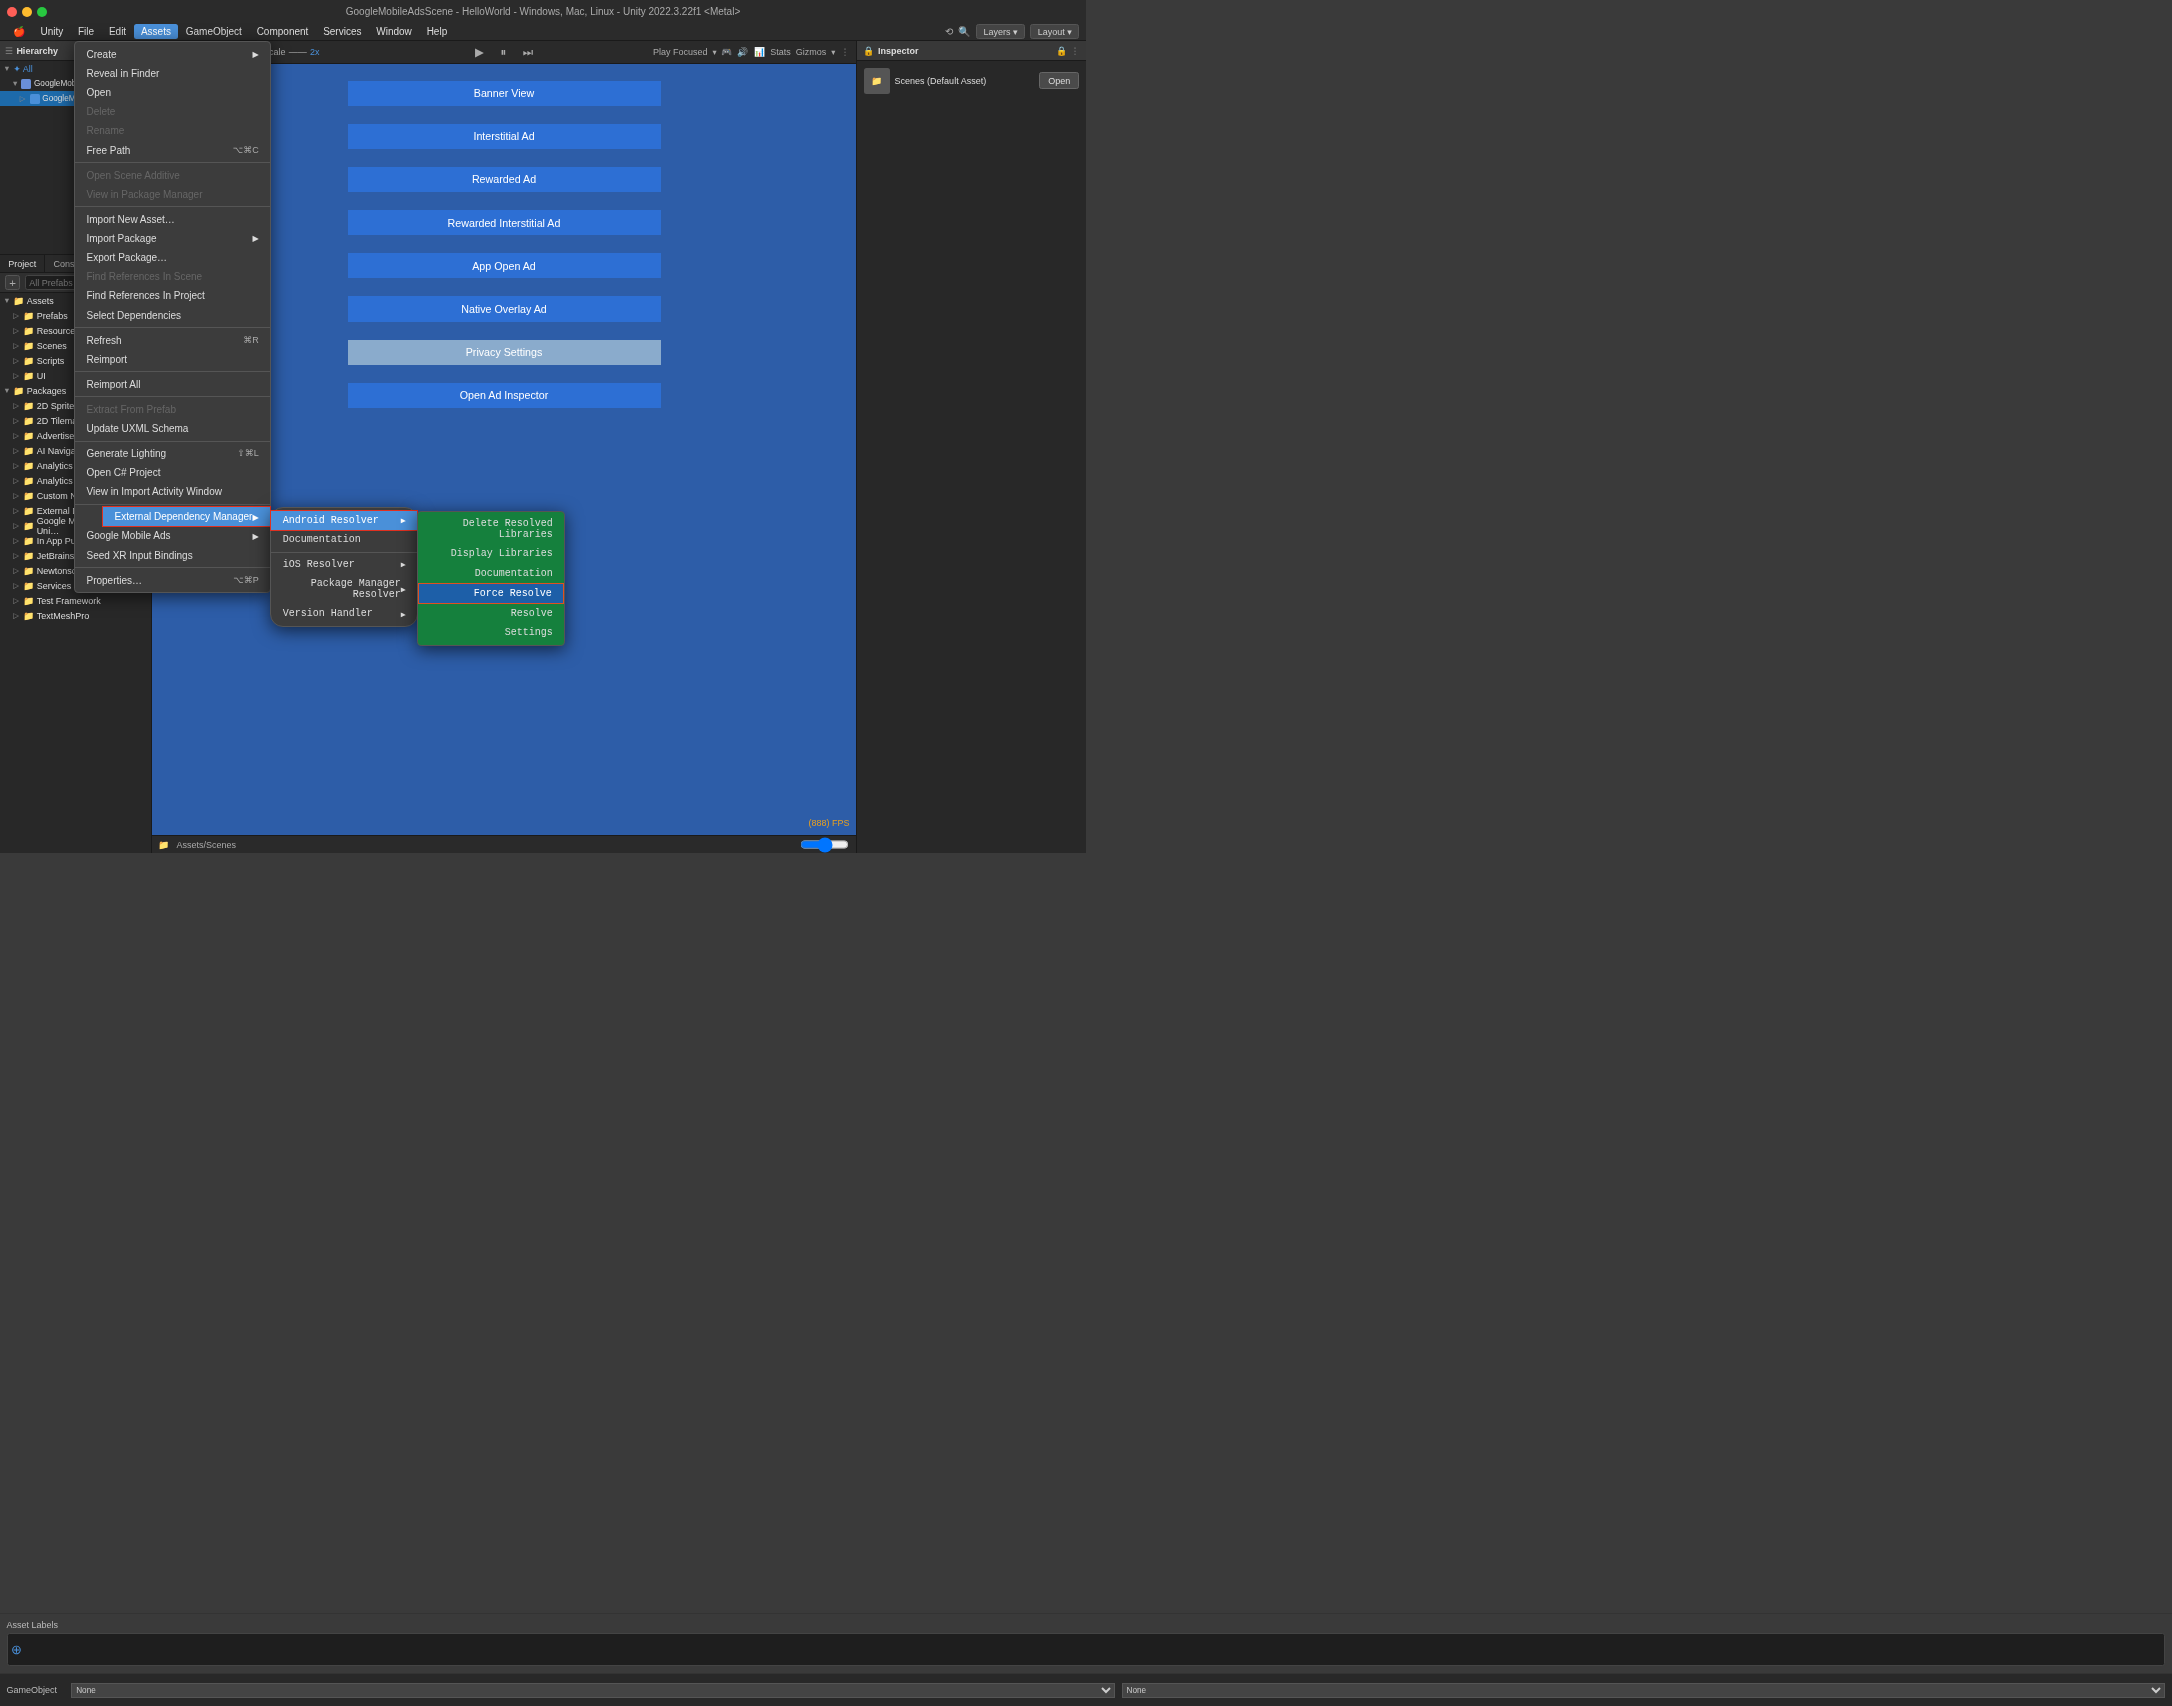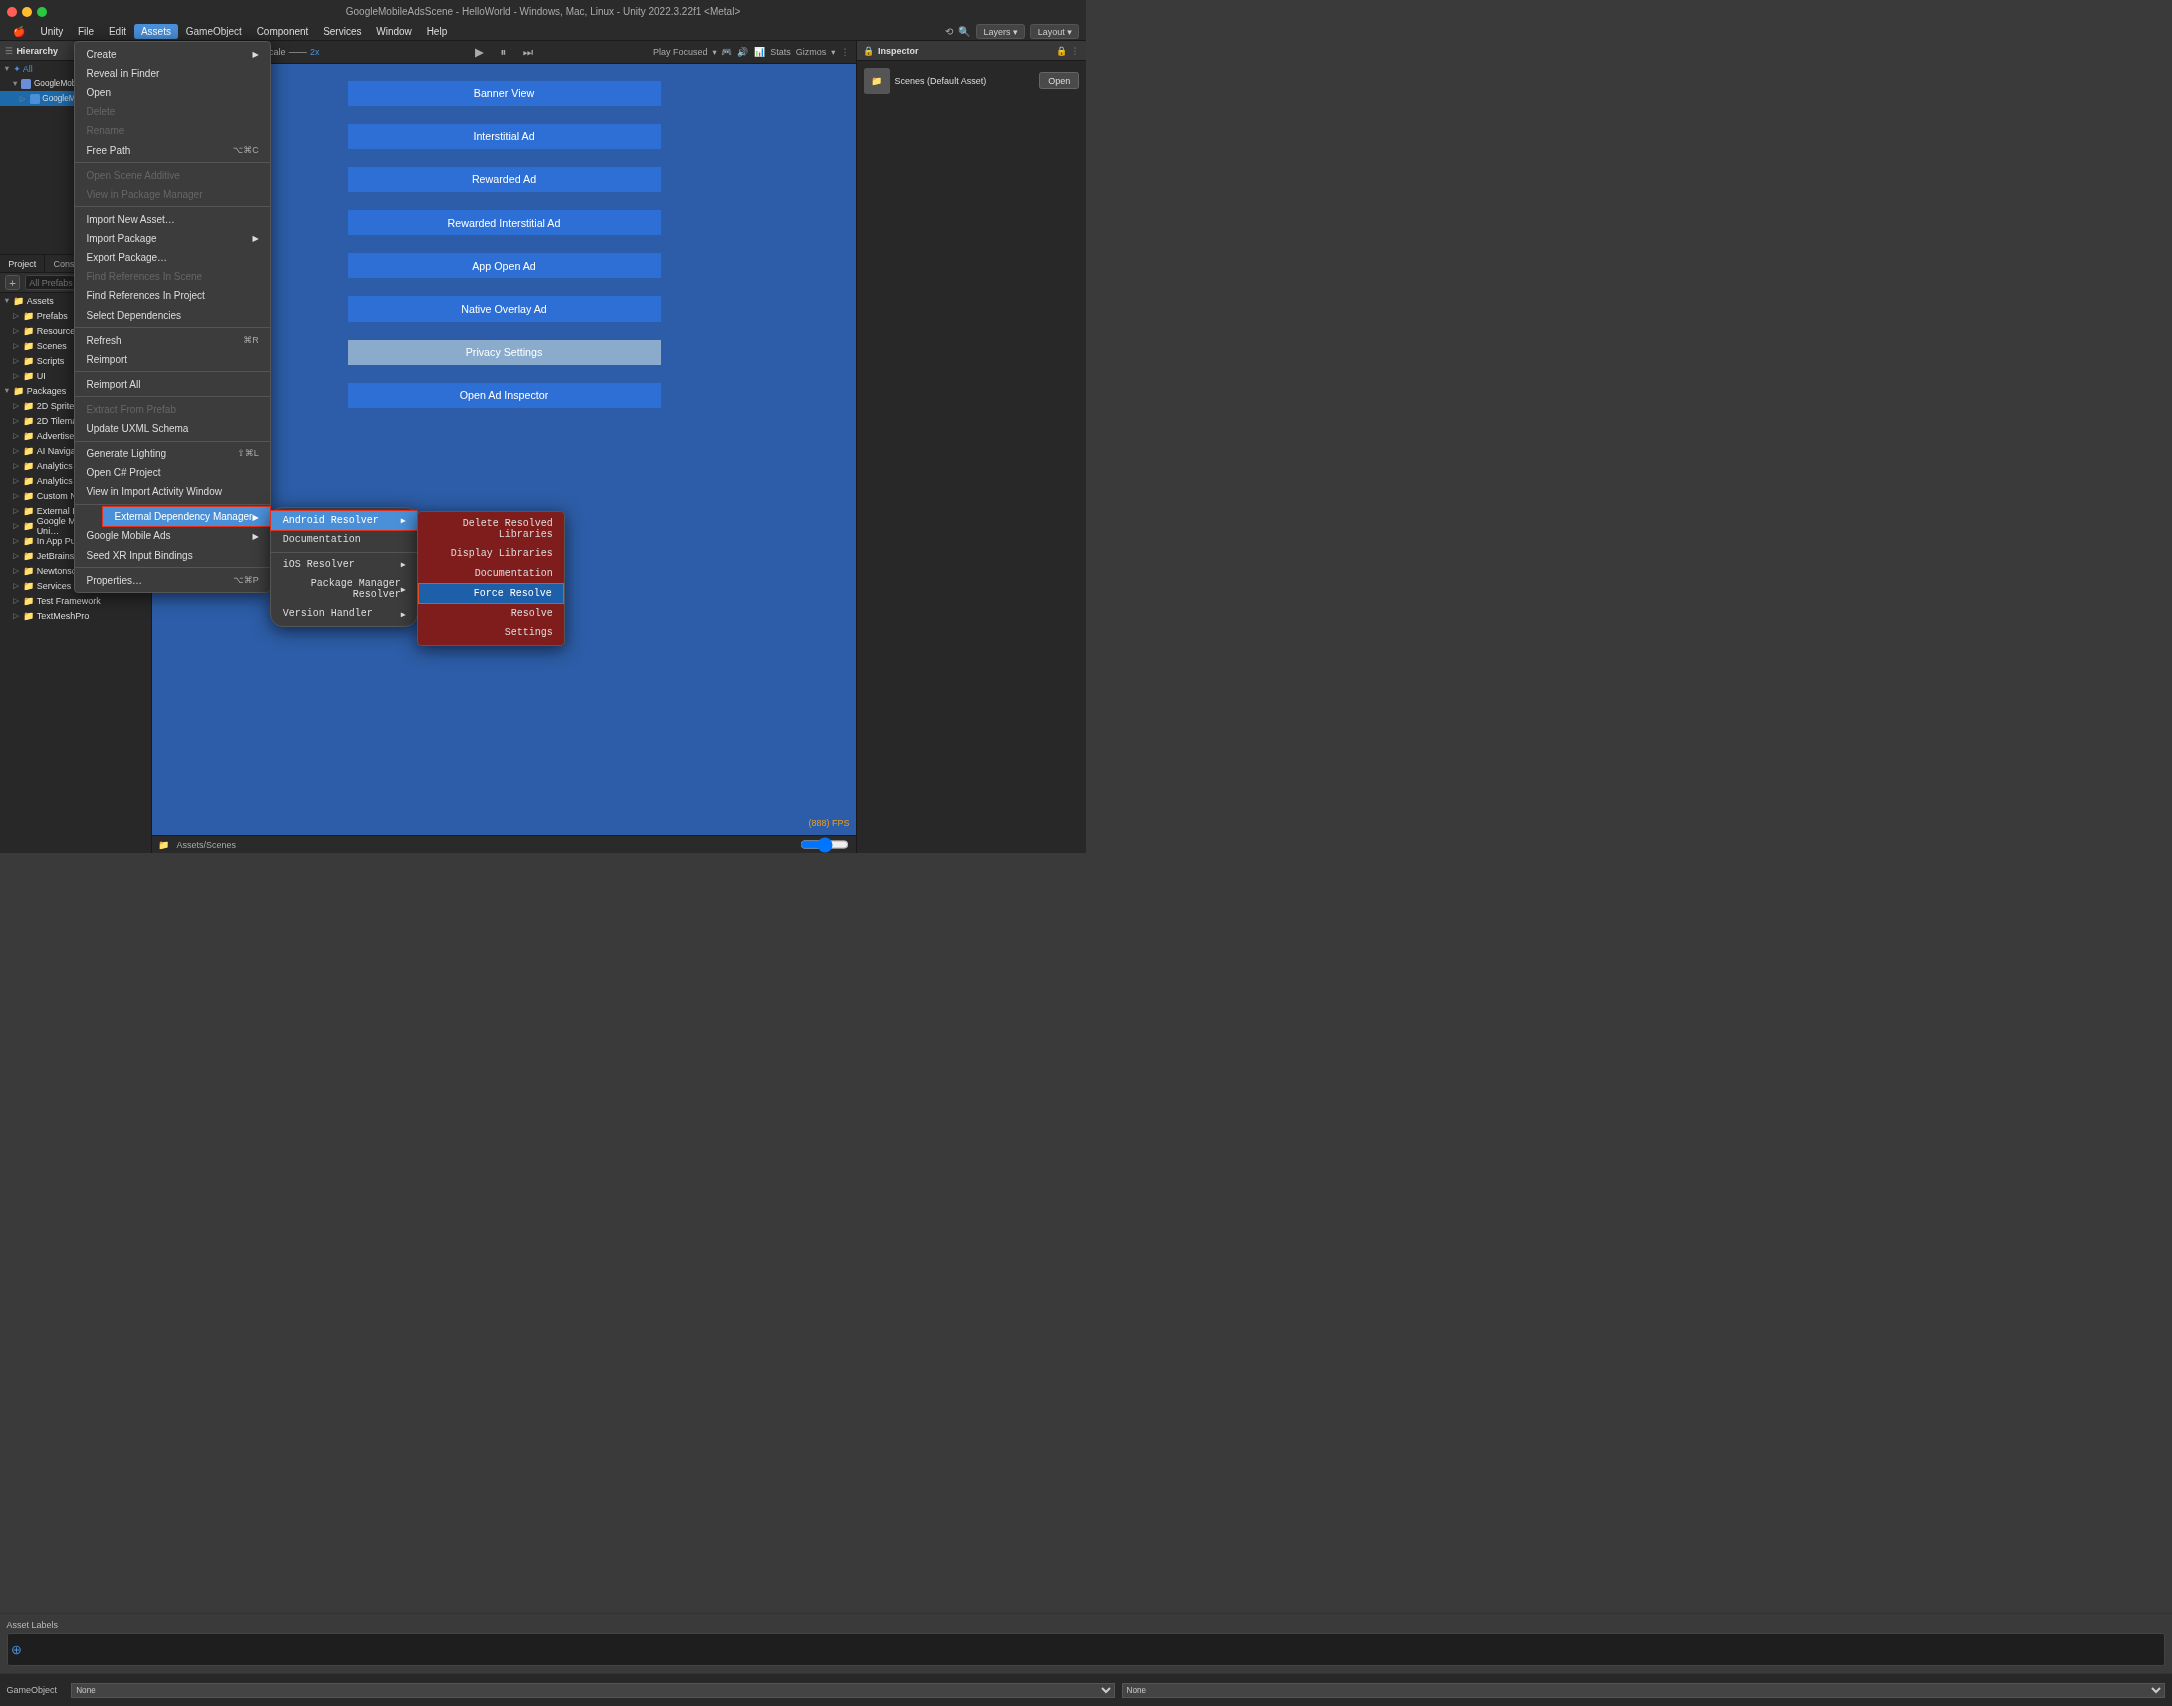--- a/index.html
+++ b/index.html
@@ -295,21 +295,21 @@
       justify-content: space-between;
     }
     .submenu-l2-item.active-submenu { background: #4a90d9; color: #fff; }
     .submenu-l2-separator { height: 0.8px; background: #555; margin: 2.5px 0; }
 
     
     .submenu-l3 {
       position: absolute;
       left: 100%;
       top: -2.5px;
-      background: #7f1d1d;
+      background: #15803d;
       border: 0.8px solid #555;
       border-radius: 4.1px;
       min-width: 148px;
       box-shadow: 0 3.3px 16.5px rgba(0,0,0,0.6);
       padding: 2.5px 0;
     }
     .submenu-l3-item {
       padding: 4.1px 11.5px;
       font-size: 10px;
       color: #ddd;

